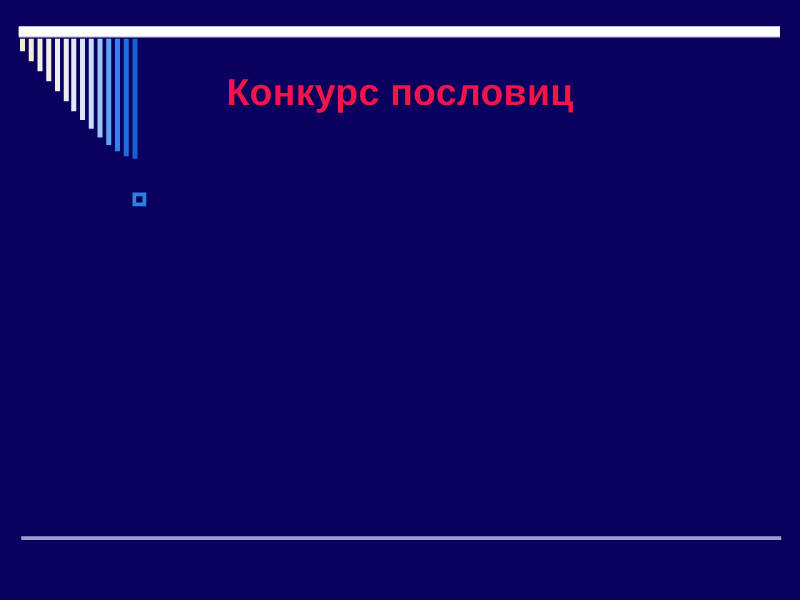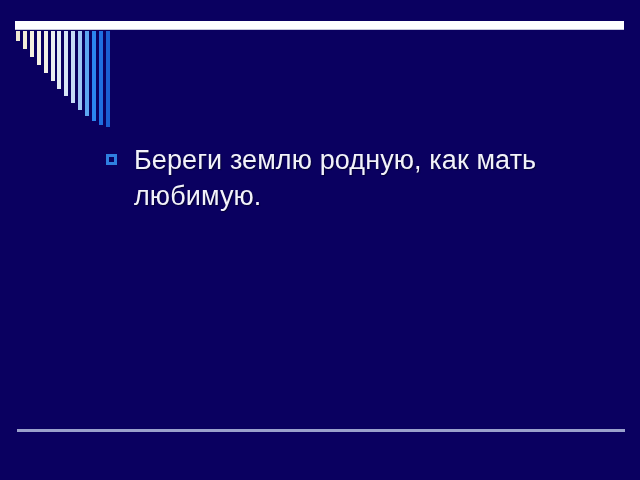--- a/index.html
+++ b/index.html
@@ -120,26 +120,26 @@
       <div class="bar" style="left: 41.4px; width: 4px; height: 58px; background: rgb(228, 235, 244);"></div>
       <div class="bar" style="left: 48.3px; width: 4px; height: 65px; background: rgb(216, 229, 246);"></div>
       <div class="bar" style="left: 55.2px; width: 4px; height: 72px; background: rgb(198, 219, 247);"></div>
       <div class="bar" style="left: 62.1px; width: 4px; height: 79px; background: rgb(158, 198, 245);"></div>
       <div class="bar" style="left: 69px; width: 4px; height: 85px; background: rgb(94, 166, 242);"></div>
       <div class="bar" style="left: 75.9px; width: 4px; height: 90px; background: rgb(43, 134, 238);"></div>
       <div class="bar" style="left: 82.8px; width: 4px; height: 94px; background: rgb(31, 111, 224);"></div>
       <div class="bar" style="left: 89.7px; width: 4px; height: 96px; background: rgb(26, 95, 210);"></div>
     </div>
 
+  <div id="title" style="color: rgb(242, 19, 79);">Конкурс пословиц</div>
 
   <div id="body">
 
     <div class="bullet-row" style="color: rgb(242, 242, 250);">
       <span class="bullet-marker" style="border-color: rgb(47, 127, 224);"></span>
-      <span class="bullet-text">Береги землю родную, как мать любимую.</span>
     </div>
 
 
 
   </div>
 
   <div id="bottom-rule" style="background: rgb(154, 160, 204);"></div>
 
 </div>
 

